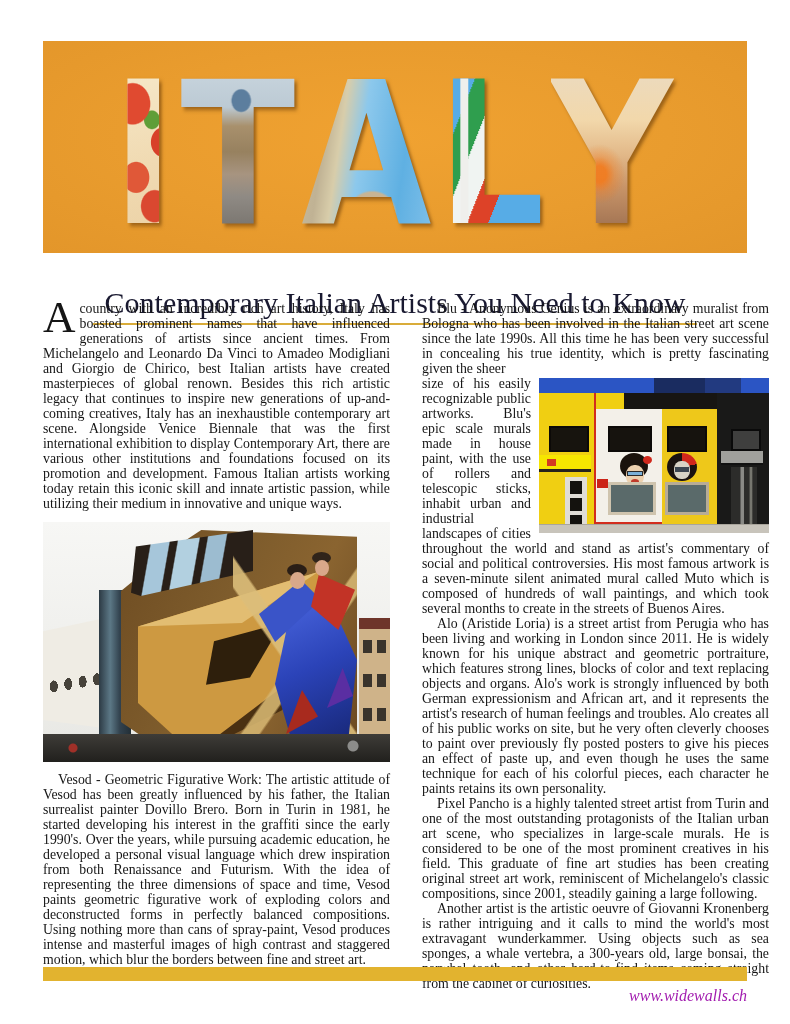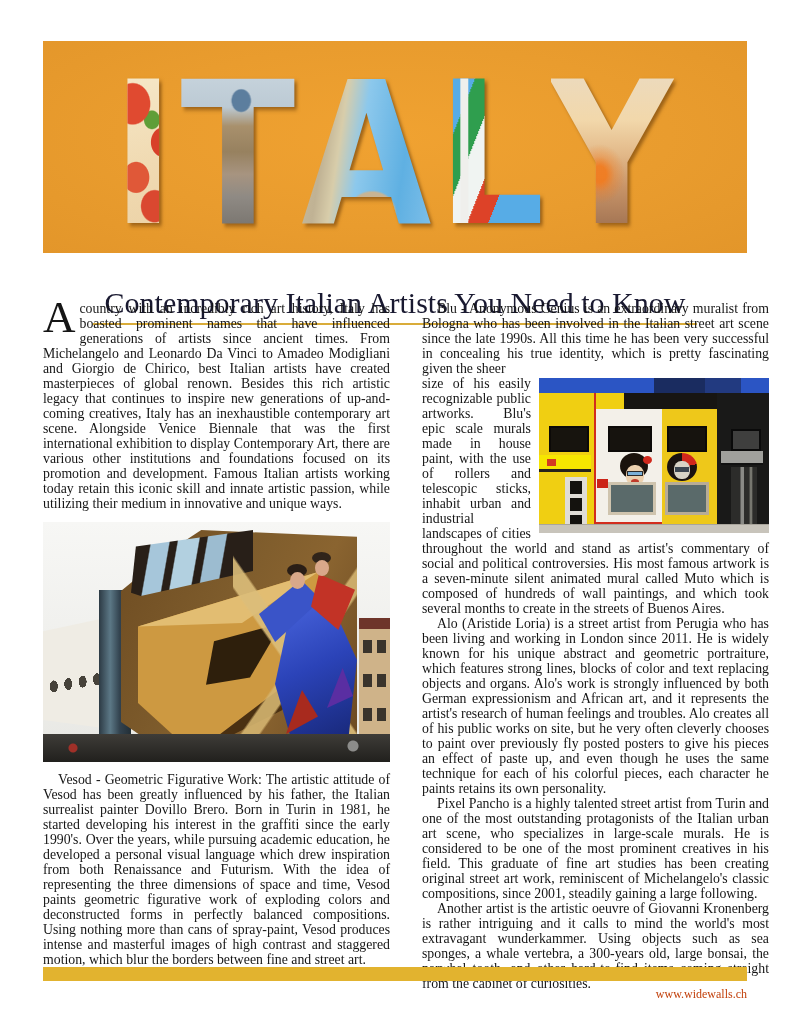--- a/index.html
+++ b/index.html
@@ -145,21 +145,21 @@
   .bp-y2-bigwin{left:3px;top:89px;width:44px;height:33px;background:#5a6a6a;border:3px solid #b8ac96;box-sizing:border-box;}
   .bp-black{left:178px;top:15px;width:52px;height:131px;background:#191918;}
   .bp-bk-win{left:14px;top:36px;width:30px;height:22px;background:#3f3f3e;border:2px solid #0a0a0a;box-sizing:border-box;}
   .bp-bk-awning{left:4px;top:58px;width:42px;height:14px;background:#a0a09c;border-bottom:2px solid #111;box-sizing:border-box;}
   .bp-bk-door{left:14px;top:74px;width:26px;height:64px;
      background:linear-gradient(90deg,#2c2c2a 0 35%,#8a8a86 38% 48%,#2c2c2a 52% 70%,#77776f 73% 80%,#2c2c2a 84%);}
   .bp-ground{left:0;top:146px;width:230px;height:9px;background:#c8c4bb;border-top:1px solid #a9a59c;box-sizing:border-box;}
 
   
   .gold-bar{position:absolute;left:43px;top:967px;width:704px;height:14px;background:#e2b32f;}
-  .footer-url{position:absolute;right:43px;top:987px;font-size:12px;color:#c2410c;}
+  .footer-url{position:absolute;right:43px;top:987px;font-size:16px;color:#a21caf;font-style:italic;}
 </style>
 </head>
 <body>
 
 <div class="page">
 
   <div class="banner">
     <div class="banner-word">
       <span class="bl bl-i">I</span>
         <span class="bl bl-t">T</span>

